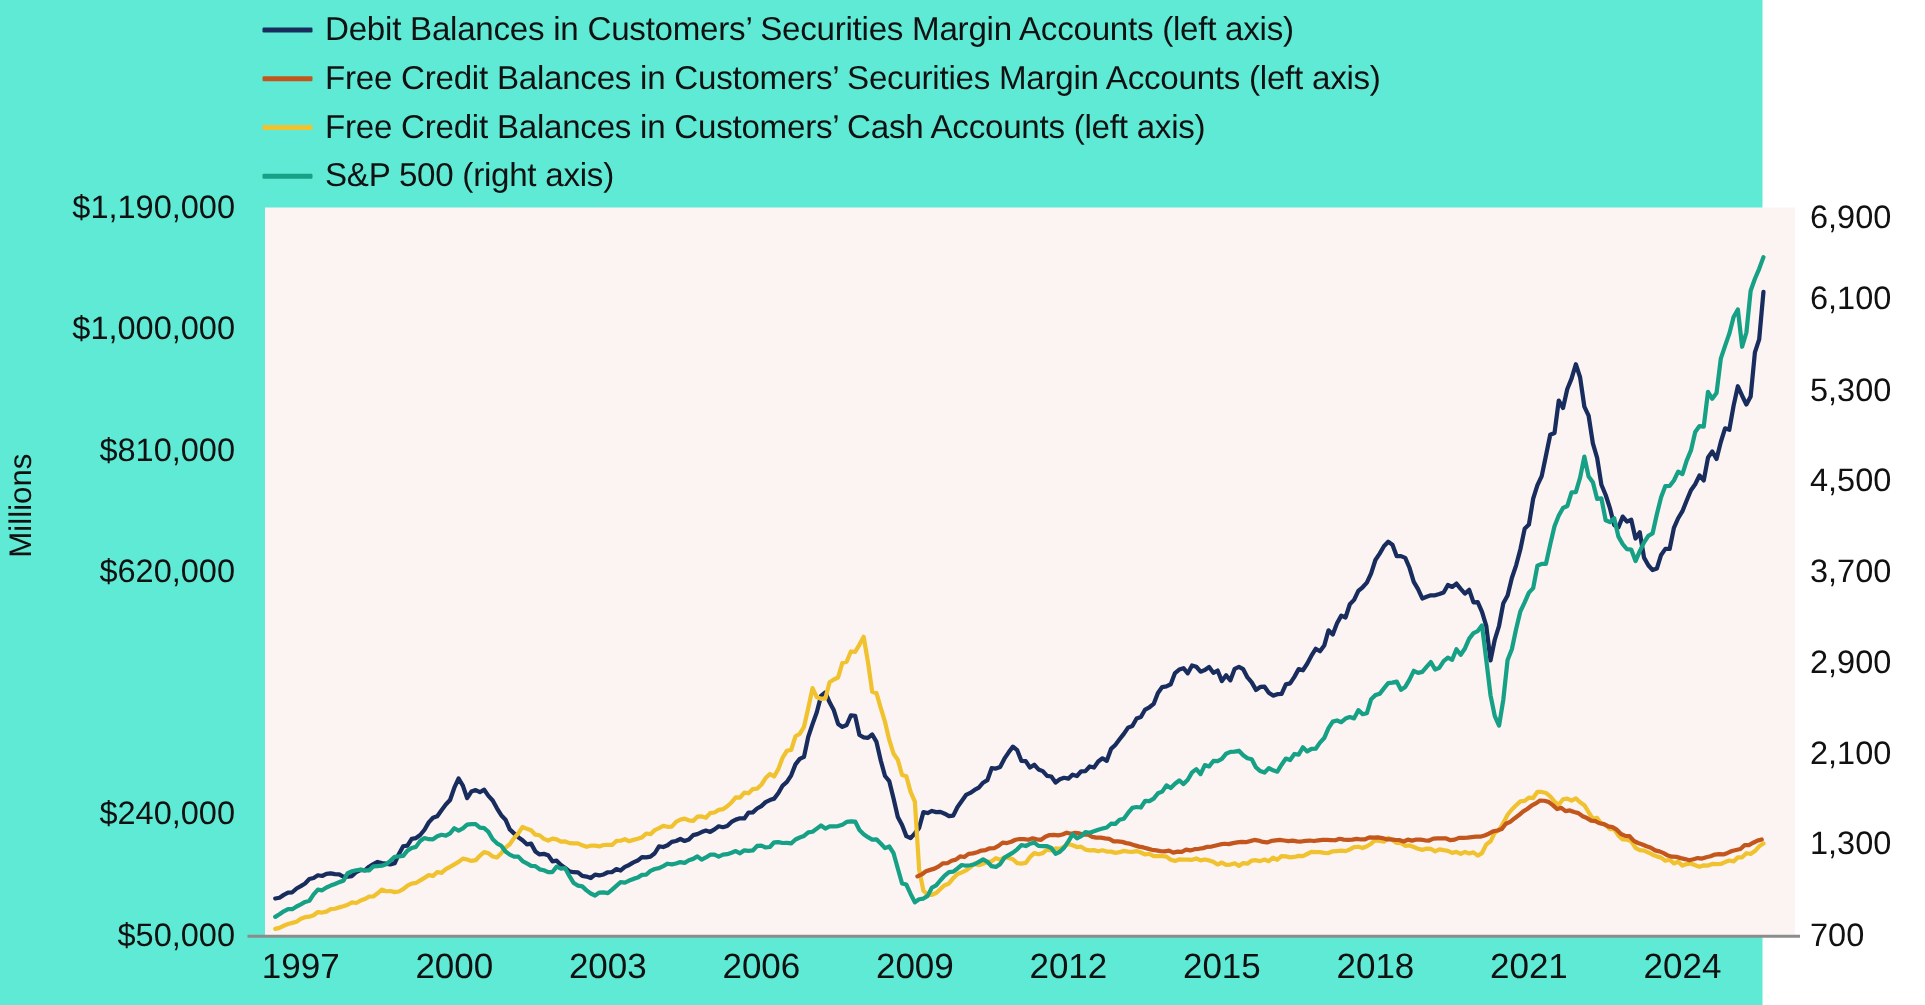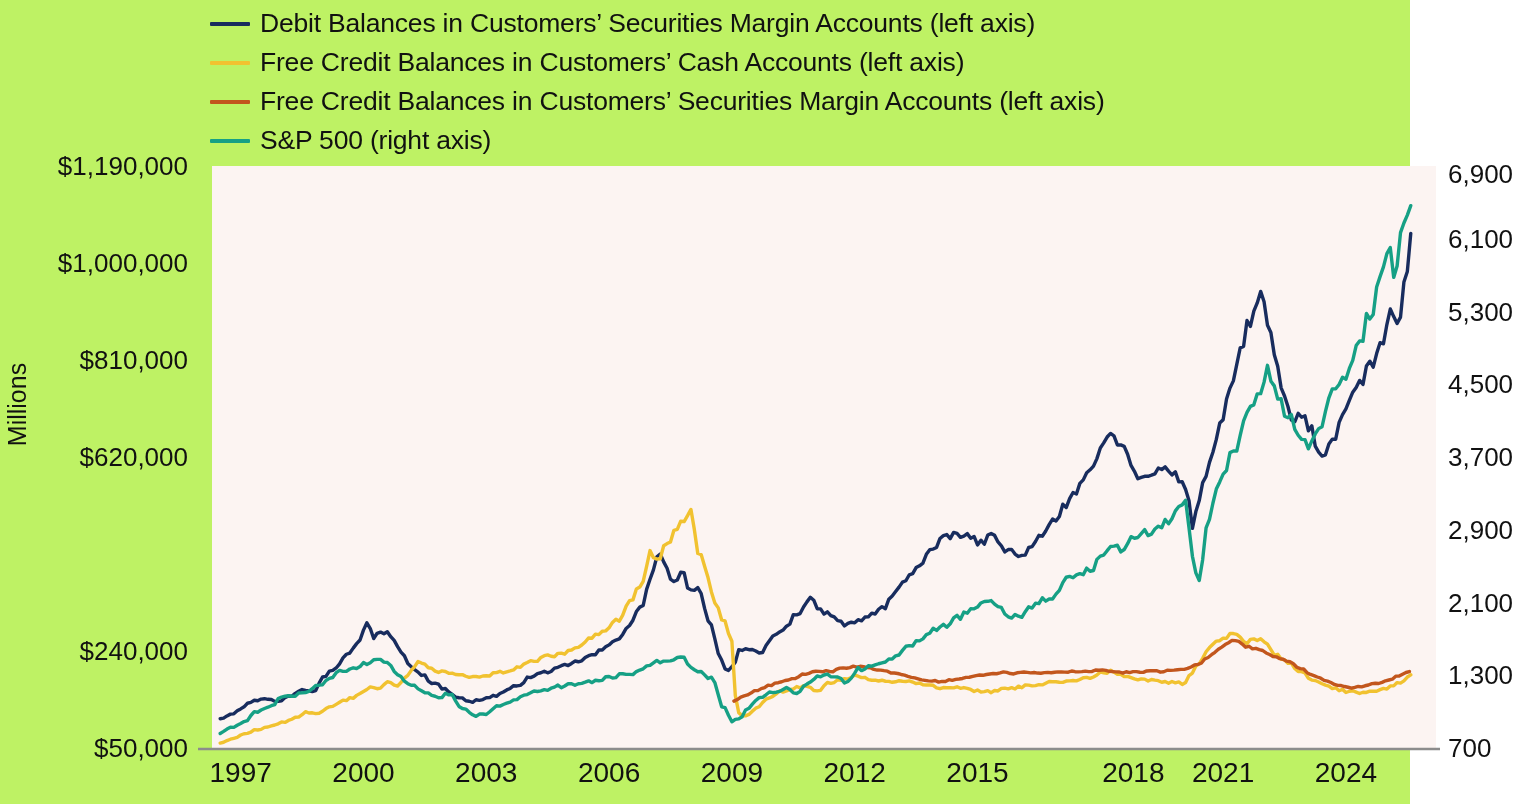--- a/index.html
+++ b/index.html
@@ -10,21 +10,21 @@
   body {
     width: 1540px;
     height: 804px;
     font-family: "Liberation Sans", sans-serif;
     overflow: hidden;
   }
   #root {
     position: relative;
     width: 1410px;
     height: 804px;
-    background: #bef264;
+    background: #5eead4;
     text-decoration: underline;
   }
 
   
   .legend {
     position: absolute;
     left: 210px;
     top: 4px;
     width: 1200px;
   }
@@ -125,26 +125,26 @@
 <body>
 
 <div id="root">
 
   <div class="legend">
     <div class="legend-row">
       <span class="legend-swatch" style="background: rgb(24, 44, 94);"></span>
       <span class="legend-label">Debit Balances in Customers’ Securities Margin Accounts (left axis)</span>
     </div>
     <div class="legend-row">
+      <span class="legend-swatch" style="background: rgb(194, 86, 29);"></span>
+      <span class="legend-label">Free Credit Balances in Customers’ Securities Margin Accounts (left axis)</span>
+    </div>
+    <div class="legend-row">
       <span class="legend-swatch" style="background: rgb(241, 194, 48);"></span>
       <span class="legend-label">Free Credit Balances in Customers’ Cash Accounts (left axis)</span>
-    </div>
-    <div class="legend-row">
-      <span class="legend-swatch" style="background: rgb(194, 86, 29);"></span>
-      <span class="legend-label">Free Credit Balances in Customers’ Securities Margin Accounts (left axis)</span>
     </div>
     <div class="legend-row">
       <span class="legend-swatch" style="background: rgb(22, 160, 133);"></span>
       <span class="legend-label">S&amp;P 500 (right axis)</span>
     </div>
   </div>
 
   <div class="ylabel-left">Millions</div>
 
   <div class="ytick-left-wrap">
@@ -169,21 +169,21 @@
     </div>
 
   <div class="xtick-wrap">
       <div class="xtick" style="left: 240.656px;">1997</div>
       <div class="xtick" style="left: 363.465px;">2000</div>
       <div class="xtick" style="left: 486.274px;">2003</div>
       <div class="xtick" style="left: 609.084px;">2006</div>
       <div class="xtick" style="left: 731.893px;">2009</div>
       <div class="xtick" style="left: 854.702px;">2012</div>
       <div class="xtick" style="left: 977.512px;">2015</div>
-      <div class="xtick" style="left: 1100.32px; margin-left: 33px;">2018</div>
+      <div class="xtick" style="left: 1100.32px;">2018</div>
       <div class="xtick" style="left: 1223.13px;">2021</div>
       <div class="xtick" style="left: 1345.94px;">2024</div>
     </div>
 
   <div class="plot-wrap">
     <svg class="plot" width="1540" height="804">
       <rect id="plot-bg" x="212" y="166" width="1224" height="582" fill="#FCF4F2"></rect>
       <g id="series-layer">
           <path d="M220.19,718.79 L223.60,718.19 L227.01,715.90 L230.42,714.13 L233.83,713.82 L237.24,710.81 L240.66,708.90 L244.07,706.82 L247.48,703.23 L250.89,702.36 L254.30,700.21 L257.71,700.79 L261.12,699.08 L264.54,698.69 L267.95,699.31 L271.36,699.48 L274.77,701.39 L278.18,701.34 L281.59,700.82 L285.00,697.59 L288.41,695.99 L291.83,696.34 L295.24,693.38 L298.65,691.33 L302.06,689.56 L305.47,690.50 L308.88,690.91 L312.29,691.52 L315.71,690.61 L319.12,683.14 L322.53,677.02 L325.94,676.44 L329.35,671.05 L332.76,670.45 L336.17,667.99 L339.59,663.81 L343.00,657.93 L346.41,654.25 L349.82,653.03 L353.23,648.14 L356.64,643.61 L360.05,639.97 L363.46,630.15 L366.88,622.81 L370.29,628.51 L373.70,638.55 L377.11,633.27 L380.52,632.09 L383.93,633.77 L387.34,631.76 L390.76,636.70 L394.17,640.40 L397.58,646.64 L400.99,652.16 L404.40,655.77 L407.81,663.53 L411.22,666.65 L414.64,669.73 L418.05,672.12 L421.46,675.43 L424.87,674.91 L428.28,681.11 L431.69,683.51 L435.10,683.08 L438.52,684.13 L441.93,689.06 L445.34,688.55 L448.75,691.94 L452.16,694.39 L455.57,697.12 L458.98,697.79 L462.39,697.85 L465.81,700.74 L469.22,701.24 L472.63,702.39 L476.04,699.74 L479.45,700.37 L482.86,699.57 L486.27,697.80 L489.69,697.61 L493.10,695.30 L496.51,696.39 L499.92,693.50 L503.33,691.96 L506.74,689.93 L510.15,688.44 L513.57,685.70 L516.98,685.94 L520.39,685.30 L523.80,682.60 L527.21,677.08 L530.62,677.62 L534.03,676.16 L537.44,673.55 L540.86,672.76 L544.27,671.18 L547.68,672.79 L551.09,671.52 L554.50,668.14 L557.91,667.28 L561.32,665.68 L564.74,664.46 L568.15,665.54 L571.56,663.49 L574.97,661.01 L578.38,661.77 L581.79,660.80 L585.20,657.57 L588.62,655.69 L592.03,654.65 L595.44,654.79 L598.85,650.07 L602.26,649.94 L605.67,646.80 L609.08,644.89 L612.49,641.73 L615.91,640.03 L619.32,638.90 L622.73,634.42 L626.14,628.43 L629.55,625.52 L632.96,620.22 L636.37,611.52 L639.79,607.14 L643.20,605.48 L646.61,589.38 L650.02,579.29 L653.43,569.87 L656.84,556.71 L660.25,553.95 L663.67,561.87 L667.08,568.23 L670.49,579.15 L673.90,581.55 L677.31,580.00 L680.72,572.26 L684.13,572.66 L687.55,588.00 L690.96,589.88 L694.37,590.33 L697.78,587.57 L701.19,593.53 L704.60,608.42 L708.01,620.81 L711.42,624.92 L714.84,638.88 L718.25,653.53 L721.66,660.06 L725.07,668.91 L728.48,670.48 L731.89,666.72 L735.30,662.33 L738.72,649.67 L742.13,650.43 L745.54,648.76 L748.95,649.68 L752.36,649.46 L755.77,650.96 L759.18,652.96 L762.60,652.49 L766.01,645.56 L769.42,640.81 L772.83,635.96 L776.24,634.32 L779.65,631.94 L783.06,630.06 L786.47,626.17 L789.89,624.14 L793.30,614.58 L796.71,614.88 L800.12,613.55 L803.53,606.95 L806.94,601.88 L810.35,597.31 L813.77,600.18 L817.18,608.73 L820.59,608.87 L824.00,614.06 L827.41,611.80 L830.82,615.55 L834.23,616.91 L837.65,620.66 L841.06,621.21 L844.47,625.99 L847.88,623.42 L851.29,622.21 L854.70,622.87 L858.11,619.72 L861.53,620.81 L864.94,617.03 L868.35,616.86 L871.76,613.20 L875.17,614.01 L878.58,609.24 L881.99,606.64 L885.40,608.68 L888.82,599.14 L892.23,595.95 L895.64,591.47 L899.05,587.12 L902.46,582.09 L905.87,580.78 L909.28,574.77 L912.70,573.64 L916.11,567.61 L919.52,565.82 L922.93,563.15 L926.34,554.36 L929.75,549.69 L933.16,549.08 L936.58,547.41 L939.99,538.45 L943.40,535.65 L946.81,534.57 L950.22,538.65 L953.63,532.39 L957.04,533.40 L960.45,537.31 L963.87,536.05 L967.28,533.63 L970.69,538.22 L974.10,536.44 L977.51,544.88 L980.92,540.21 L984.33,544.23 L987.75,535.07 L991.16,533.48 L994.57,535.35 L997.98,541.97 L1001.39,545.89 L1004.80,551.92 L1008.21,549.52 L1011.63,549.37 L1015.04,554.11 L1018.45,556.49 L1021.86,555.34 L1025.27,555.08 L1028.68,547.52 L1032.09,546.69 L1035.51,541.48 L1038.92,535.29 L1042.33,536.22 L1045.74,531.02 L1049.15,524.58 L1052.56,519.02 L1055.97,521.00 L1059.38,516.45 L1062.80,504.25 L1066.21,507.56 L1069.62,498.66 L1073.03,492.48 L1076.44,493.98 L1079.85,483.38 L1083.26,479.89 L1086.68,472.73 L1090.09,469.81 L1093.50,466.13 L1096.91,458.62 L1100.32,447.99 L1103.73,442.92 L1107.14,437.04 L1110.56,433.45 L1113.97,435.79 L1117.38,444.94 L1120.79,444.92 L1124.20,446.31 L1127.61,454.22 L1131.02,465.45 L1134.43,471.28 L1137.85,478.78 L1141.26,477.42 L1144.67,476.28 L1148.08,476.27 L1151.49,475.20 L1154.90,473.96 L1158.31,468.02 L1161.73,469.57 L1165.14,466.87 L1168.55,471.14 L1171.96,474.89 L1175.37,471.87 L1178.78,481.87 L1182.19,481.73 L1185.61,489.45 L1189.02,500.78 L1192.43,528.32 L1195.84,511.61 L1199.25,500.61 L1202.66,482.56 L1206.07,476.39 L1209.48,462.36 L1212.90,452.26 L1216.31,439.40 L1219.72,423.08 L1223.13,419.69 L1226.54,398.94 L1229.95,388.11 L1233.36,380.89 L1236.78,364.41 L1240.19,347.82 L1243.60,346.37 L1247.01,320.48 L1250.42,326.39 L1253.83,311.23 L1257.24,302.90 L1260.66,291.40 L1264.07,301.77 L1267.48,325.32 L1270.89,332.48 L1274.30,354.68 L1277.71,366.32 L1281.12,387.83 L1284.54,396.00 L1287.95,406.50 L1291.36,420.03 L1294.77,421.81 L1298.18,413.27 L1301.59,417.27 L1305.00,415.84 L1308.41,430.78 L1311.83,425.84 L1315.24,446.13 L1318.65,452.18 L1322.06,456.03 L1325.47,454.81 L1328.88,443.94 L1332.29,439.11 L1335.71,439.19 L1339.12,422.35 L1342.53,414.61 L1345.94,408.97 L1349.35,400.42 L1352.76,392.20 L1356.17,387.41 L1359.59,380.40 L1363.00,384.37 L1366.41,366.05 L1369.82,361.21 L1373.23,367.17 L1376.64,353.60 L1380.05,342.67 L1383.46,343.79 L1386.88,324.53 L1390.29,309.02 L1393.70,316.58 L1397.11,323.57 L1400.52,317.15 L1403.93,281.93 L1407.34,271.46 L1410.76,233.46" fill="none" stroke="#182C5E" stroke-width="3.4" stroke-linejoin="round" stroke-linecap="round"></path>
           <path d="M220.19,743.05 L223.60,742.27 L227.01,740.58 L230.42,739.23 L233.83,738.33 L237.24,737.36 L240.66,734.98 L244.07,733.72 L247.48,733.36 L250.89,732.21 L254.30,729.63 L257.71,730.03 L261.12,729.35 L264.54,727.36 L267.95,727.00 L271.36,725.90 L274.77,725.02 L278.18,723.80 L281.59,721.93 L285.00,722.40 L288.41,720.47 L291.83,719.26 L295.24,717.32 L298.65,717.12 L302.06,714.67 L305.47,711.68 L308.88,713.00 L312.29,712.80 L315.71,713.67 L319.12,713.20 L322.53,711.28 L325.94,708.58 L329.35,706.85 L332.76,706.37 L336.17,704.36 L339.59,702.27 L343.00,700.09 L346.41,700.65 L349.82,697.63 L353.23,698.35 L356.64,695.37 L360.05,693.52 L363.46,691.55 L366.88,689.52 L370.29,686.93 L373.70,687.62 L377.11,688.74 L380.52,688.14 L383.93,684.59 L387.34,681.67 L390.76,682.65 L394.17,685.17 L397.58,685.97 L400.99,682.57 L404.40,678.08 L407.81,675.37 L411.22,670.48 L414.64,666.66 L418.05,661.49 L421.46,663.07 L424.87,664.19 L428.28,667.76 L431.69,668.20 L435.10,671.09 L438.52,672.43 L441.93,670.85 L445.34,671.46 L448.75,673.35 L452.16,673.18 L455.57,674.50 L458.98,674.78 L462.39,674.64 L465.81,676.24 L469.22,677.40 L472.63,676.57 L476.04,676.53 L479.45,677.12 L482.86,676.00 L486.27,675.81 L489.69,675.97 L493.10,672.74 L496.51,672.60 L499.92,671.32 L503.33,672.97 L506.74,671.89 L510.15,670.98 L513.57,669.91 L516.98,666.82 L520.39,667.36 L523.80,664.08 L527.21,662.54 L530.62,660.68 L534.03,661.42 L537.44,661.37 L540.86,657.46 L544.27,655.70 L547.68,654.93 L551.09,656.24 L554.50,656.69 L557.91,653.33 L561.32,653.15 L564.74,654.21 L568.15,650.50 L571.56,649.99 L574.97,647.92 L578.38,647.36 L581.79,645.02 L585.20,641.98 L588.62,637.96 L592.03,638.18 L595.44,634.18 L598.85,634.61 L602.26,631.22 L605.67,630.87 L609.08,627.81 L612.49,622.45 L615.91,619.20 L619.32,621.23 L622.73,615.10 L626.14,606.03 L629.55,600.60 L632.96,599.87 L636.37,589.00 L639.79,587.11 L643.20,581.46 L646.61,566.46 L650.02,550.56 L653.43,557.70 L656.84,559.07 L660.25,558.75 L663.67,545.79 L667.08,543.58 L670.49,541.97 L673.90,530.35 L677.31,529.36 L680.72,521.20 L684.13,521.53 L687.55,515.68 L690.96,509.42 L694.37,529.65 L697.78,553.46 L701.19,554.52 L704.60,566.29 L708.01,577.55 L711.42,591.96 L714.84,602.94 L718.25,607.86 L721.66,619.99 L725.07,620.98 L728.48,633.47 L731.89,641.25 L735.30,695.37 L738.72,712.63 L742.13,715.74 L745.54,715.86 L748.95,714.43 L752.36,711.15 L755.77,708.17 L759.18,706.75 L762.60,702.53 L766.01,699.18 L769.42,697.95 L772.83,696.34 L776.24,693.90 L779.65,690.78 L783.06,692.16 L786.47,691.00 L789.89,689.66 L793.30,689.01 L796.71,686.50 L800.12,687.85 L803.53,685.75 L806.94,686.31 L810.35,687.34 L813.77,690.55 L817.18,690.90 L820.59,690.34 L824.00,685.66 L827.41,682.49 L830.82,683.39 L834.23,682.54 L837.65,679.74 L841.06,680.38 L844.47,678.63 L847.88,679.07 L851.29,677.41 L854.70,675.15 L858.11,676.21 L861.53,677.65 L864.94,677.32 L868.35,679.64 L871.76,680.27 L875.17,680.08 L878.58,681.01 L881.99,680.24 L885.40,681.25 L888.82,681.34 L892.23,682.27 L895.64,681.77 L899.05,680.70 L902.46,681.27 L905.87,681.48 L909.28,680.85 L912.70,682.03 L916.11,683.58 L919.52,683.01 L922.93,684.84 L926.34,684.93 L929.75,684.97 L933.16,685.29 L936.58,687.84 L939.99,688.71 L943.40,687.54 L946.81,687.69 L950.22,687.65 L953.63,687.85 L957.04,686.78 L960.45,688.32 L963.87,687.57 L967.28,688.34 L970.69,689.46 L974.10,691.56 L977.51,690.04 L980.92,691.97 L984.33,691.63 L987.75,690.63 L991.16,692.70 L994.57,690.47 L997.98,690.97 L1001.39,688.41 L1004.80,688.18 L1008.21,688.90 L1011.63,687.67 L1015.04,688.98 L1018.45,686.16 L1021.86,687.78 L1025.27,684.87 L1028.68,685.08 L1032.09,685.90 L1035.51,685.57 L1038.92,684.72 L1042.33,684.91 L1045.74,683.19 L1049.15,681.51 L1052.56,681.70 L1055.97,681.73 L1059.38,682.22 L1062.80,682.41 L1066.21,681.07 L1069.62,680.84 L1073.03,680.54 L1076.44,680.90 L1079.85,679.54 L1083.26,677.78 L1086.68,677.40 L1090.09,678.42 L1093.50,677.00 L1096.91,674.97 L1100.32,671.96 L1103.73,672.81 L1107.14,673.23 L1110.56,670.27 L1113.97,672.15 L1117.38,674.29 L1120.79,674.32 L1124.20,676.66 L1127.61,676.36 L1131.02,677.66 L1134.43,678.94 L1137.85,679.91 L1141.26,678.84 L1144.67,679.12 L1148.08,681.06 L1151.49,679.47 L1154.90,680.16 L1158.31,680.68 L1161.73,682.26 L1165.14,681.50 L1168.55,683.17 L1171.96,681.49 L1175.37,682.79 L1178.78,681.90 L1182.19,684.48 L1185.61,682.45 L1189.02,675.53 L1192.43,673.07 L1195.84,666.07 L1199.25,663.90 L1202.66,658.37 L1206.07,651.78 L1209.48,647.58 L1212.90,644.26 L1216.31,641.09 L1219.72,640.69 L1223.13,638.09 L1226.54,638.41 L1229.95,633.46 L1233.36,633.57 L1236.78,634.36 L1240.19,637.09 L1243.60,641.35 L1247.01,643.76 L1250.42,639.40 L1253.83,638.85 L1257.24,640.51 L1260.66,638.70 L1264.07,641.77 L1267.48,644.18 L1270.89,649.64 L1274.30,655.04 L1277.71,654.33 L1281.12,659.04 L1284.54,659.81 L1287.95,663.28 L1291.36,663.18 L1294.77,668.47 L1298.18,671.55 L1301.59,671.64 L1305.00,673.01 L1308.41,678.22 L1311.83,680.08 L1315.24,680.49 L1318.65,681.96 L1322.06,683.73 L1325.47,685.07 L1328.88,686.08 L1332.29,688.63 L1335.71,687.78 L1339.12,690.72 L1342.53,689.37 L1345.94,692.48 L1349.35,691.23 L1352.76,690.79 L1356.17,692.12 L1359.59,693.50 L1363.00,692.24 L1366.41,692.45 L1369.82,691.18 L1373.23,691.21 L1376.64,691.19 L1380.05,689.67 L1383.46,688.42 L1386.88,689.06 L1390.29,685.89 L1393.70,685.86 L1397.11,682.59 L1400.52,683.08 L1403.93,680.85 L1407.34,677.04 L1410.76,674.80" fill="none" stroke="#F1C230" stroke-width="3.4" stroke-linejoin="round" stroke-linecap="round"></path>

